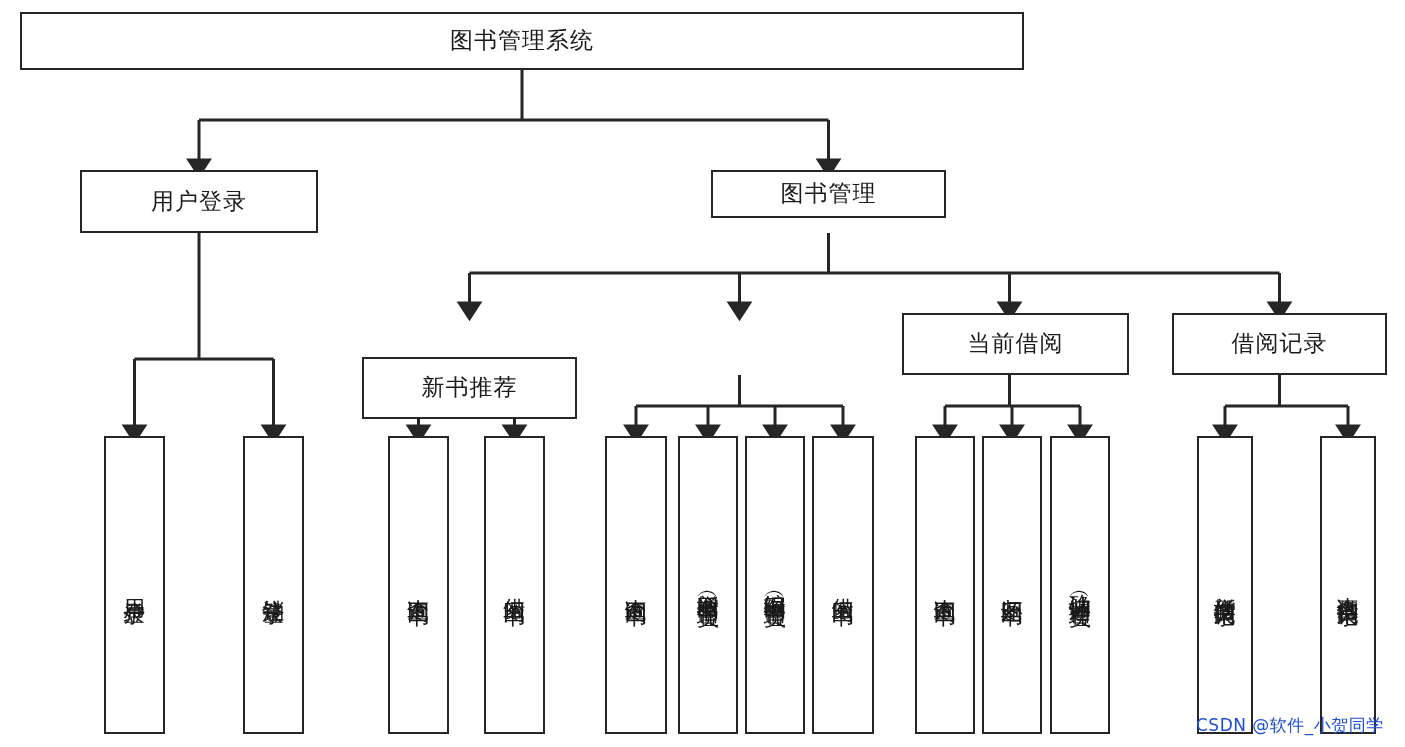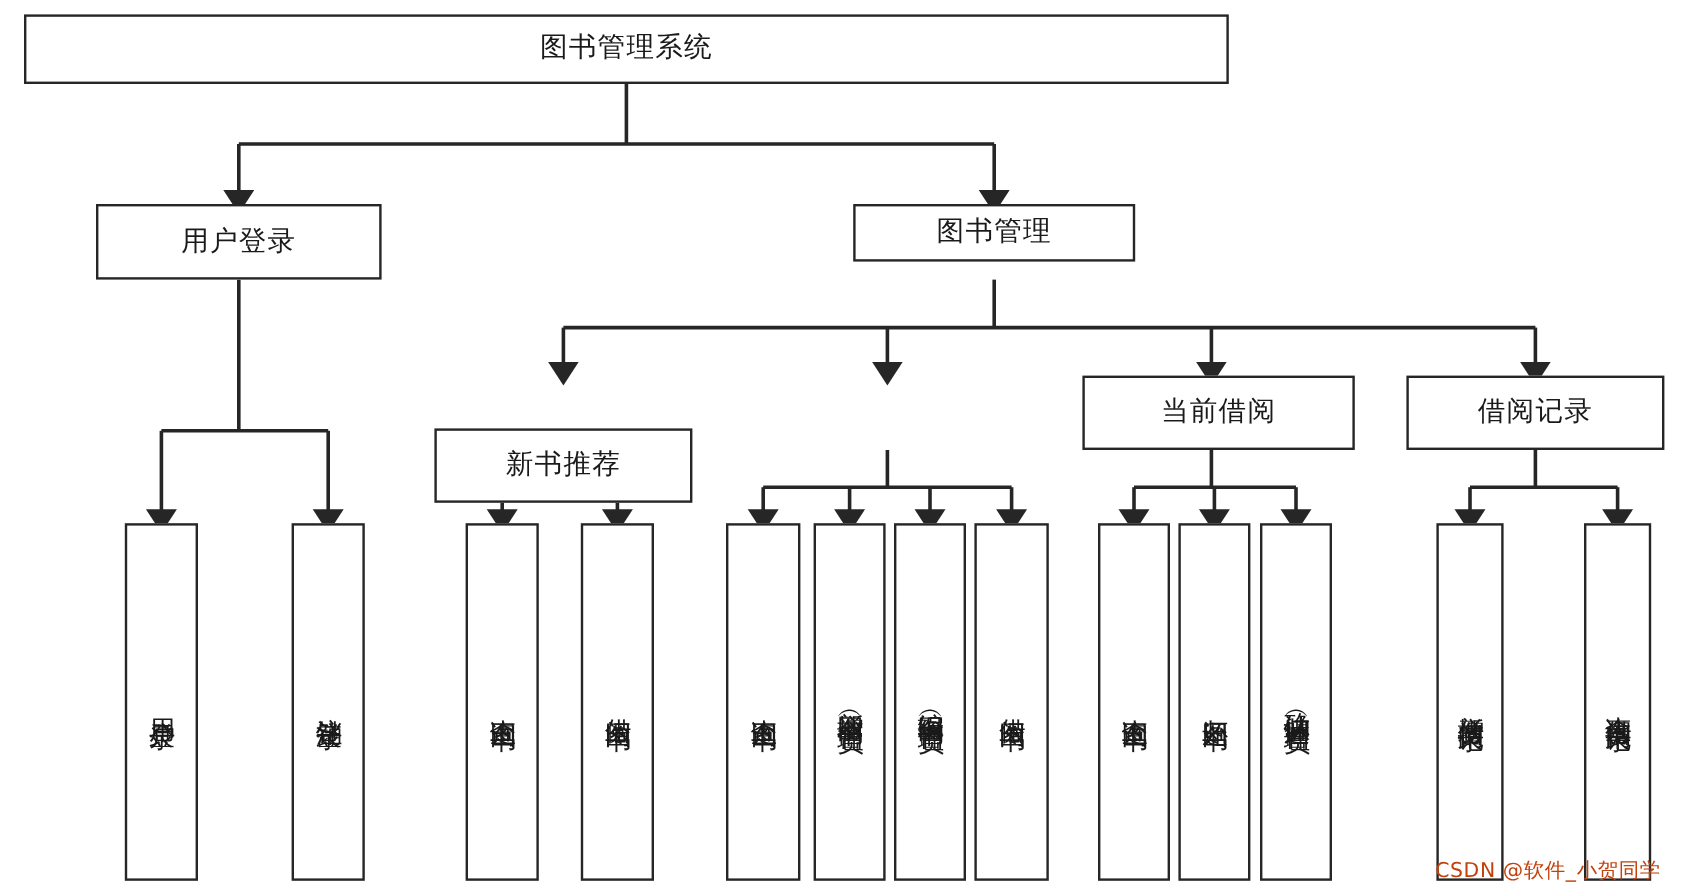--- a/index.html
+++ b/index.html
@@ -59,21 +59,21 @@
   }
   .node-label {
     display: block;
     white-space: nowrap;
   }
   #watermark {
     position: absolute;
     left: 1196px;
     top: 714px;
     font-size: 17px;
-    color: #c2410c;
+    color: #1d4ed8;
     letter-spacing: 0.5px;
     z-index: 20;
     white-space: nowrap;
     pointer-events: none;
   }
 </style>
 </head>
 <body>
 
 <div id="diagram-root">

